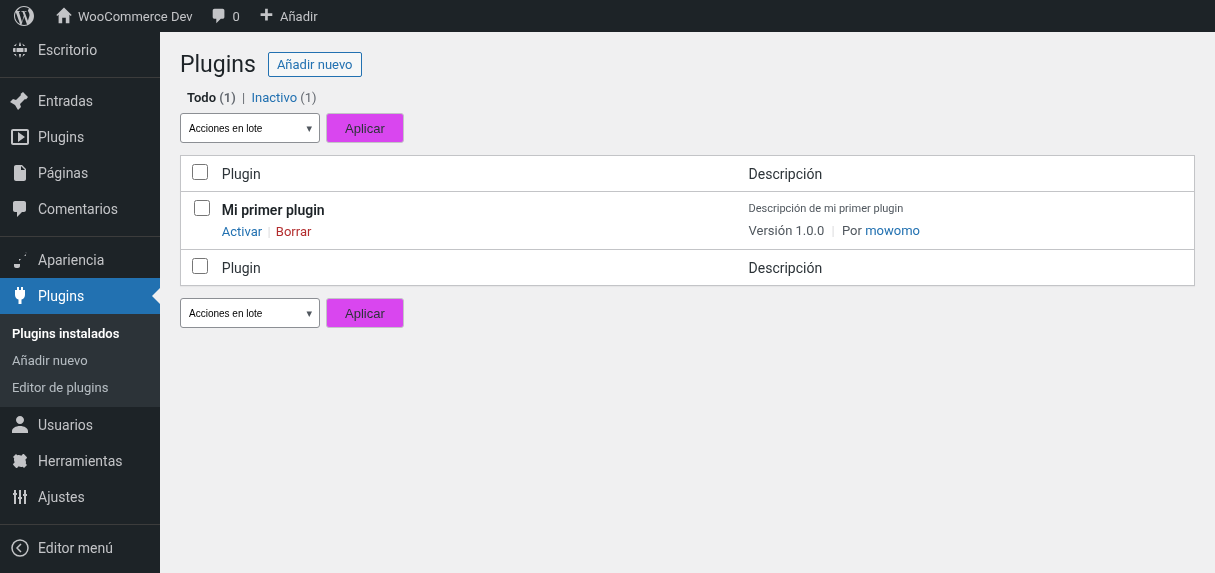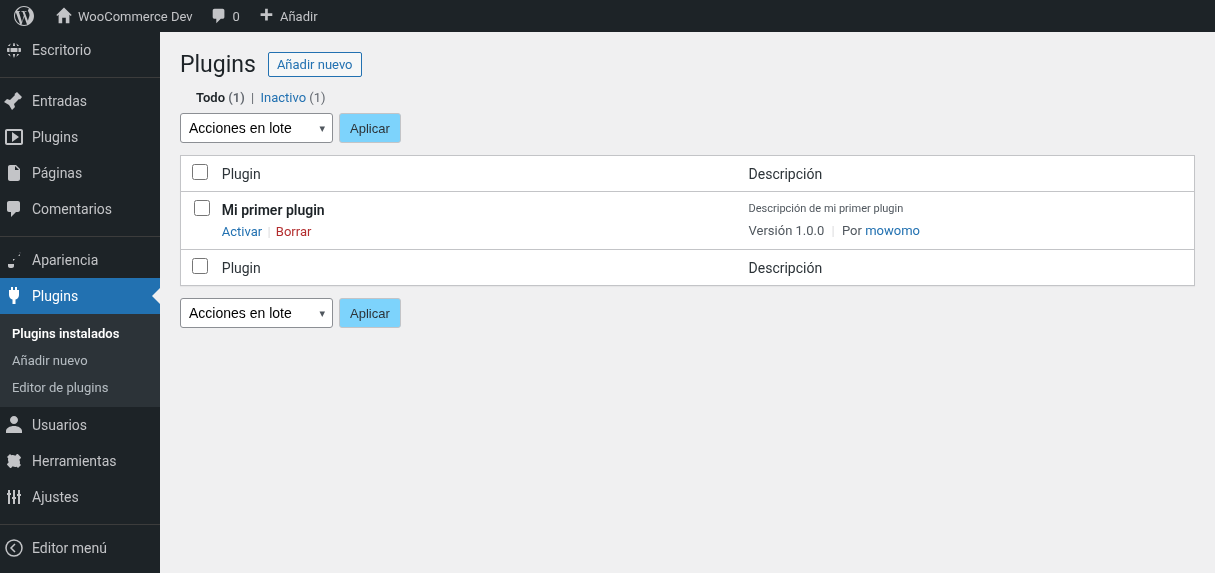--- a/index.html
+++ b/index.html
@@ -5,46 +5,46 @@
     * { margin: 0; padding: 0; box-sizing: border-box; }
     body { font-family: -apple-system, BlinkMacSystemFont, "Segoe UI", Roboto, sans-serif; font-size: 13px; color: #3c434a; background: #f0f0f1; }
     
     
     .wp-toolbar { background: #1d2327; height: 32px; display: flex; align-items: center; padding: 0 6px; color: #c3c4c7; }
     .toolbar-item { display: flex; align-items: center; padding: 4px 8px; height: 32px; color: #c3c4c7; cursor: pointer; }
     .toolbar-icon { width: 20px; height: 20px; display: inline-flex; align-items: center; justify-content: center; margin-right: 4px; }
     
     
     .wp-sidebar { position: fixed; left: 0; top: 32px; bottom: 0; width: 160px; background: #1d2327; color: #c3c4c7; }
-    .menu-item { display: flex; align-items: center; padding: 8px 4px; color: #c3c4c7; cursor: pointer; font-size: 14px; min-height: 34px; }
+    .menu-item { display: flex; align-items: center; padding: 8px 10px; color: #c3c4c7; cursor: pointer; font-size: 14px; min-height: 34px; }
     .menu-item.current { background: #2271b1; color: #fff; position: relative; }
     .menu-item.current::after { content: ''; position: absolute; right: 0; top: 50%; transform: translateY(-50%); width: 0; height: 0; border-top: 8px solid transparent; border-bottom: 8px solid transparent; border-right: 8px solid #f0f0f1; }
     .menu-icon { width: 20px; height: 20px; margin-right: 8px; display: inline-flex; align-items: center; justify-content: center; flex-shrink: 0; }
     .submenu { background: #2c3338; padding: 6px 0; }
     .submenu-item { padding: 6px 12px; color: rgba(240,246,252,.7); cursor: pointer; font-size: 13px; }
     .submenu-item.current { color: #fff; font-weight: 600; }
     .menu-separator { height: 5px; border-bottom: 1px solid #3c3c3c; margin: 5px 0; }
     
     
     .wp-content { margin-left: 160px; padding: 10px 20px 20px 20px; }
     .page-header { display: flex; align-items: center; padding: 9px 0 4px 0; }
     .page-title { font-size: 23px; font-weight: 400; color: #1d2327; margin-right: 12px; }
     .add-new-btn { border: 1px solid #2271b1; color: #2271b1; background: #f6f7f7; padding: 4px 8px; border-radius: 2px; cursor: pointer; font-size: 13px; }
     
-    .subsubsub { margin: 8px 16px; font-size: 13px; color: #646970; }
+    .subsubsub { margin: 8px 7px; font-size: 13px; color: #646970; }
     .subsubsub .current { font-weight: 600; color: #1d2327; }
     .subsubsub .count { color: #646970; }
     .subsubsub a { color: #2271b1; text-decoration: none; }
     .subsubsub .sep { margin: 0 3px; color: #646970; }
     
     .tablenav { display: flex; align-items: center; margin: 6px 0; }
-    .bulk-select { background: #fff; border: 1px solid #8c8f94; border-radius: 3px; padding: 0 40px 0 8px; height: 30px; font-size: 14px; appearance: none; position: relative; min-width: 140px; }
+    .bulk-select { background: #fff; border: 1px solid #8c8f94; border-radius: 3px; padding: 0 40px 0 8px; height: 30px; font-size: 10px; appearance: none; position: relative; min-width: 140px; }
     .select-wrapper { position: relative; display: inline-block; margin-right: 6px;}
     .select-wrapper::after { content: '▾'; position: absolute; right: 8px; top: 50%; transform: translateY(-50%); pointer-events: none; font-size: 11px; color: #50575e;}
-    .apply-btn { background: #7dd3fc; border: 1px solid #c3c4c7; border-radius: 3px; padding: 0 10px; height: 30px; font-size: 13px; color: #2c3338; cursor: pointer; }
+    .apply-btn { background: #d946ef; border: 1px solid #c3c4c7; border-radius: 3px; padding: 0 18px; height: 30px; font-size: 13px; color: #2c3338; cursor: pointer; }
     
     .wp-list-table { width: 100%; border-spacing: 0; background: #fff; border: 1px solid #c3c4c7; box-shadow: 0 1px 1px rgba(0,0,0,.04); margin-top: 12px; }
     .wp-list-table thead th, .wp-list-table tfoot th { text-align: left; font-weight: 400; padding: 8px 10px; color: #2c3338; font-size: 14px; }
     .wp-list-table thead th { border-bottom: 1px solid #c3c4c7; }
     .wp-list-table tfoot th { border-top: 1px solid #c3c4c7; }
     .wp-list-table td { padding: 10px 10px; vertical-align: top; font-size: 13px; }
     .wp-list-table tbody tr { border-top: 1px solid #c3c4c7; }
     .check-column { width: 2.2em; padding: 8px 0 8px 3px !important; text-align: center; }
     .check-column input { margin-left: 8px; }
     .plugin-title { font-size: 14px; font-weight: 600; color: #1d2327; }

